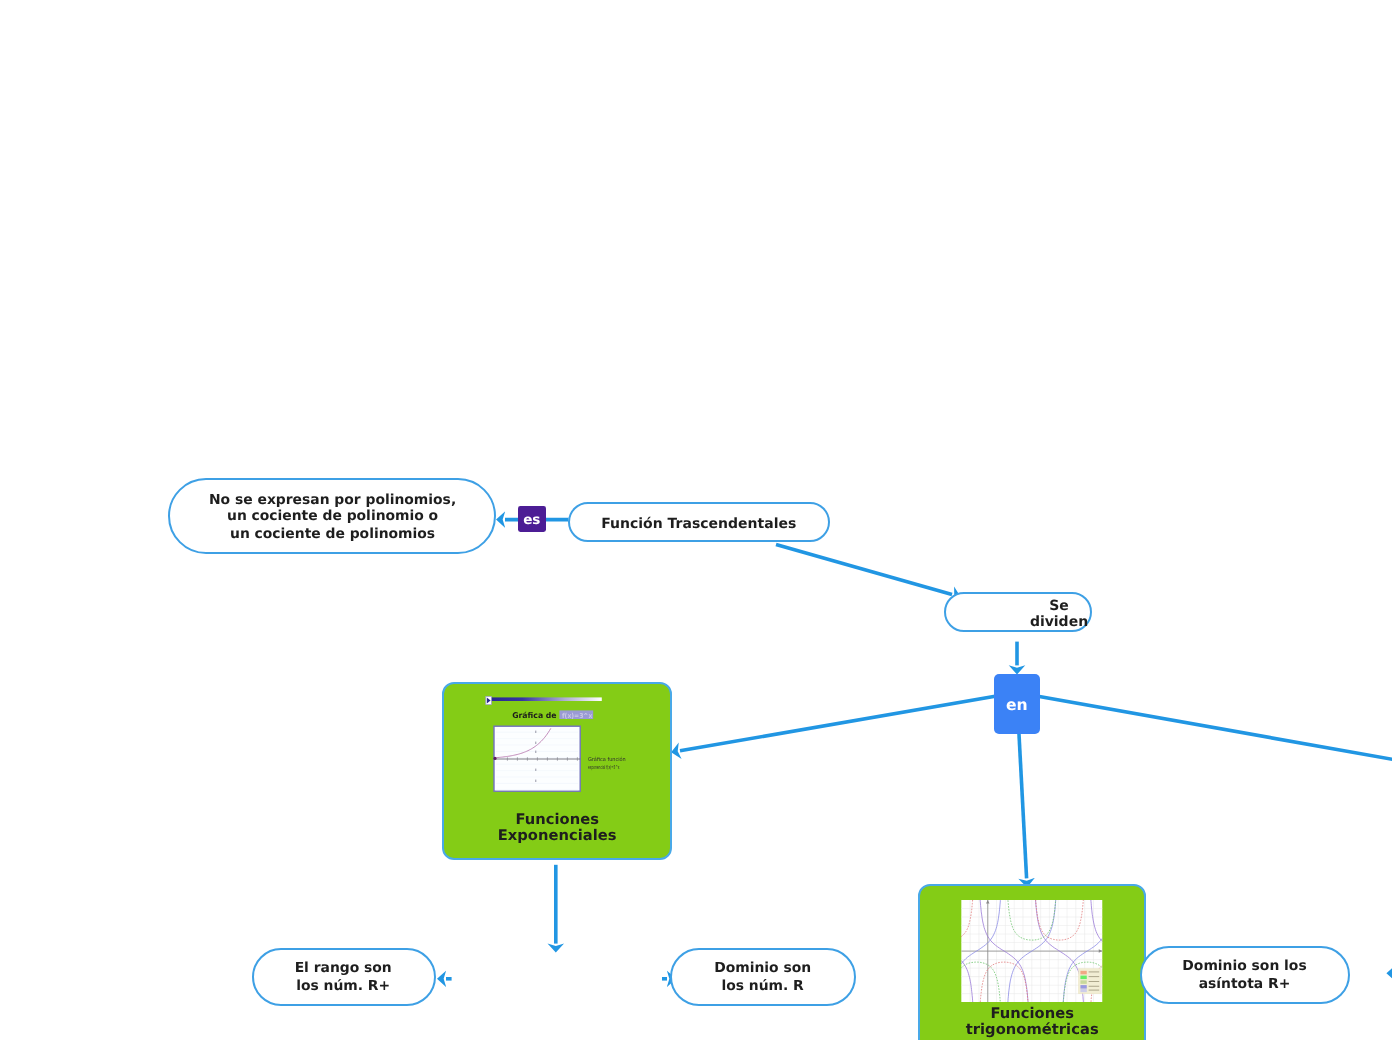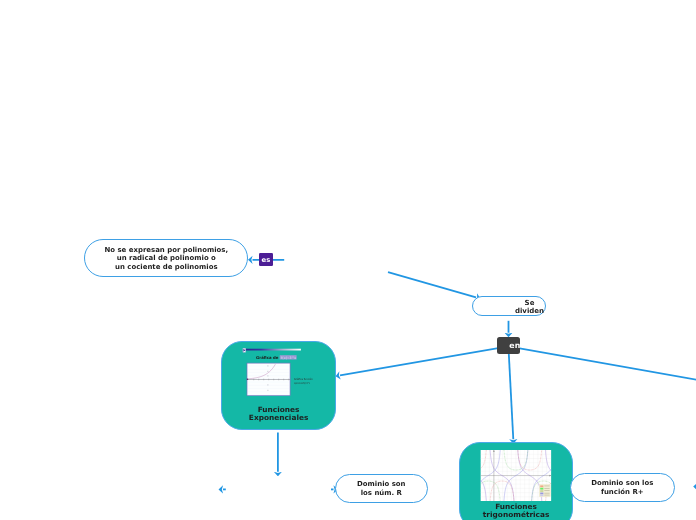--- a/index.html
+++ b/index.html
@@ -7,22 +7,22 @@
        font-family:"DejaVu Sans", sans-serif;position:relative;}
   #canvas{position:absolute;left:0;top:0;width:696px;height:520px;}
   svg.links{position:absolute;left:0;top:0;width:696px;height:520px;}
   .node{position:absolute;box-sizing:border-box;background:#fff;
         border:1.45px solid #3ea0e5;border-radius:999px;
         display:flex;align-items:center;justify-content:center;text-align:center;
         color:#1e1e1e;font-weight:bold;padding-top:1px;}
   .conn{position:absolute;box-sizing:border-box;background:#4c1d95;
         color:#fff;font-weight:bold;display:flex;align-items:center;
         justify-content:center;border-radius:1.5px;}
-  .card{position:absolute;box-sizing:border-box;background:#14b8a6;
-        border:1.9px solid #49a9e8;border-radius:21px;}
+  .card{position:absolute;box-sizing:border-box;background:#84cc16;
+        border:1.9px solid #49a9e8;border-radius:6px;}
 </style>
 </head>
 <body>
 
 <div id="canvas">
 
   <svg class="links" viewBox="0 0 696 520">
     <defs>
       <marker id="ah" markerWidth="2.7" markerHeight="5.0" refX="0.1" refY="2.5" orient="auto" markerUnits="strokeWidth">
         <path d="M2.6,2.5 L0.05,0.2 L0.75,2.5 L0.05,4.8 Z" fill="#2196e3"></path>
@@ -38,35 +38,38 @@
       <line x1="277.9" y1="432.4" x2="277.9" y2="471.8" marker-end="url(#ah)"></line>
       <line x1="225.8" y1="489.4" x2="223.0" y2="489.4" marker-end="url(#ah)"></line>
       <line x1="331.0" y1="489.4" x2="333.5" y2="489.4" marker-end="url(#ah)"></line>
       <line x1="701" y1="486.6" x2="697.7" y2="486.6" marker-end="url(#ah)"></line>
     </g>
   </svg>
 
   <div class="node" style="left:84.3px;top:239px;width:164px;height:38px;font-size:6.95px;line-height:8.5px;">
     <div>
       <div>No se expresan por polinomios,</div>
-      <div>un radical de polinomio o</div>
+      <div>un cociente de polinomio o</div>
       <div>un cociente de polinomios</div>
     </div>
   </div>
 
   <div class="conn" style="left:258.5px;top:253.3px;width:14.8px;height:12.7px;font-size:6.8px;border-radius:1.2px;">
     <span>es</span>
   </div>
 
+  <div class="node" style="left:284.2px;top:251.3px;width:130.4px;height:19.9px;font-size:7.0px;">
+    <span>Función Trascendentales</span>
+  </div>
 
   <div class="node" style="left:471.5px;top:296.2px;width:74px;height:19.9px;font-size:7.0px;padding-left:42px;">
     <span>Se dividen</span>
   </div>
 
-  <div class="conn" style="left:496.6px;top:337.2px;width:23.6px;height:17px;font-size:7.8px;background:#404040;border-radius:2.5px;justify-content:flex-end;">
+  <div class="conn" style="left:496.6px;top:337.2px;width:23.6px;height:30px;font-size:7.8px;background:#3b82f6;border-radius:2.5px;">
     <span>en</span>
   </div>
 
   <div class="card" style="left:221.2px;top:341.4px;width:114.8px;height:88.2px;">
     <svg class="thumb" style="position:absolute;left:0;top:0;width:114.40px;height:85.50px;" viewBox="0 0 114.40 85.50">
       <defs>
         <linearGradient id="gbar" x1="0" y1="0" x2="1" y2="0">
           <stop offset="0" stop-color="#26268f"></stop>
           <stop offset="0.30" stop-color="#3636a2"></stop>
           <stop offset="0.68" stop-color="#b0b0d4"></stop>
@@ -177,29 +180,35 @@
         <rect x="144.5" y="97.4" width="12" height="0.9"></rect>
         <rect x="144.5" y="101.8" width="12" height="0.9"></rect>
       </g>
     </svg>
     <div class="card-title" style="position:absolute;left:0;top:59.7px;width:100%;text-align:center;font-size:7.35px;line-height:7.9px;font-weight:bold;color:#1e1e1e;letter-spacing:0.02px;">
       <div>Funciones</div>
       <div>trigonométricas</div>
     </div>
   </div>
 
+  <div class="node" style="left:125.6px;top:473.5px;width:92px;height:29px;font-size:6.95px;line-height:8.5px;">
+    <div>
+      <div>El rango son</div>
+      <div>los núm. R+</div>
+    </div>
+  </div>
 
 
   <div class="node" style="left:335px;top:473.5px;width:92.6px;height:29px;font-size:6.95px;line-height:8.5px;">
     <div>
       <div>Dominio son</div>
       <div>los núm. R</div>
     </div>
   </div>
 
   <div class="node" style="left:570px;top:472.8px;width:104.5px;height:28.8px;font-size:6.95px;line-height:8.5px;">
     <div>
       <div>Dominio son los</div>
-      <div>función R+</div>
+      <div>asíntota R+</div>
     </div>
   </div>
 
 </div>
 
 </body></html>

